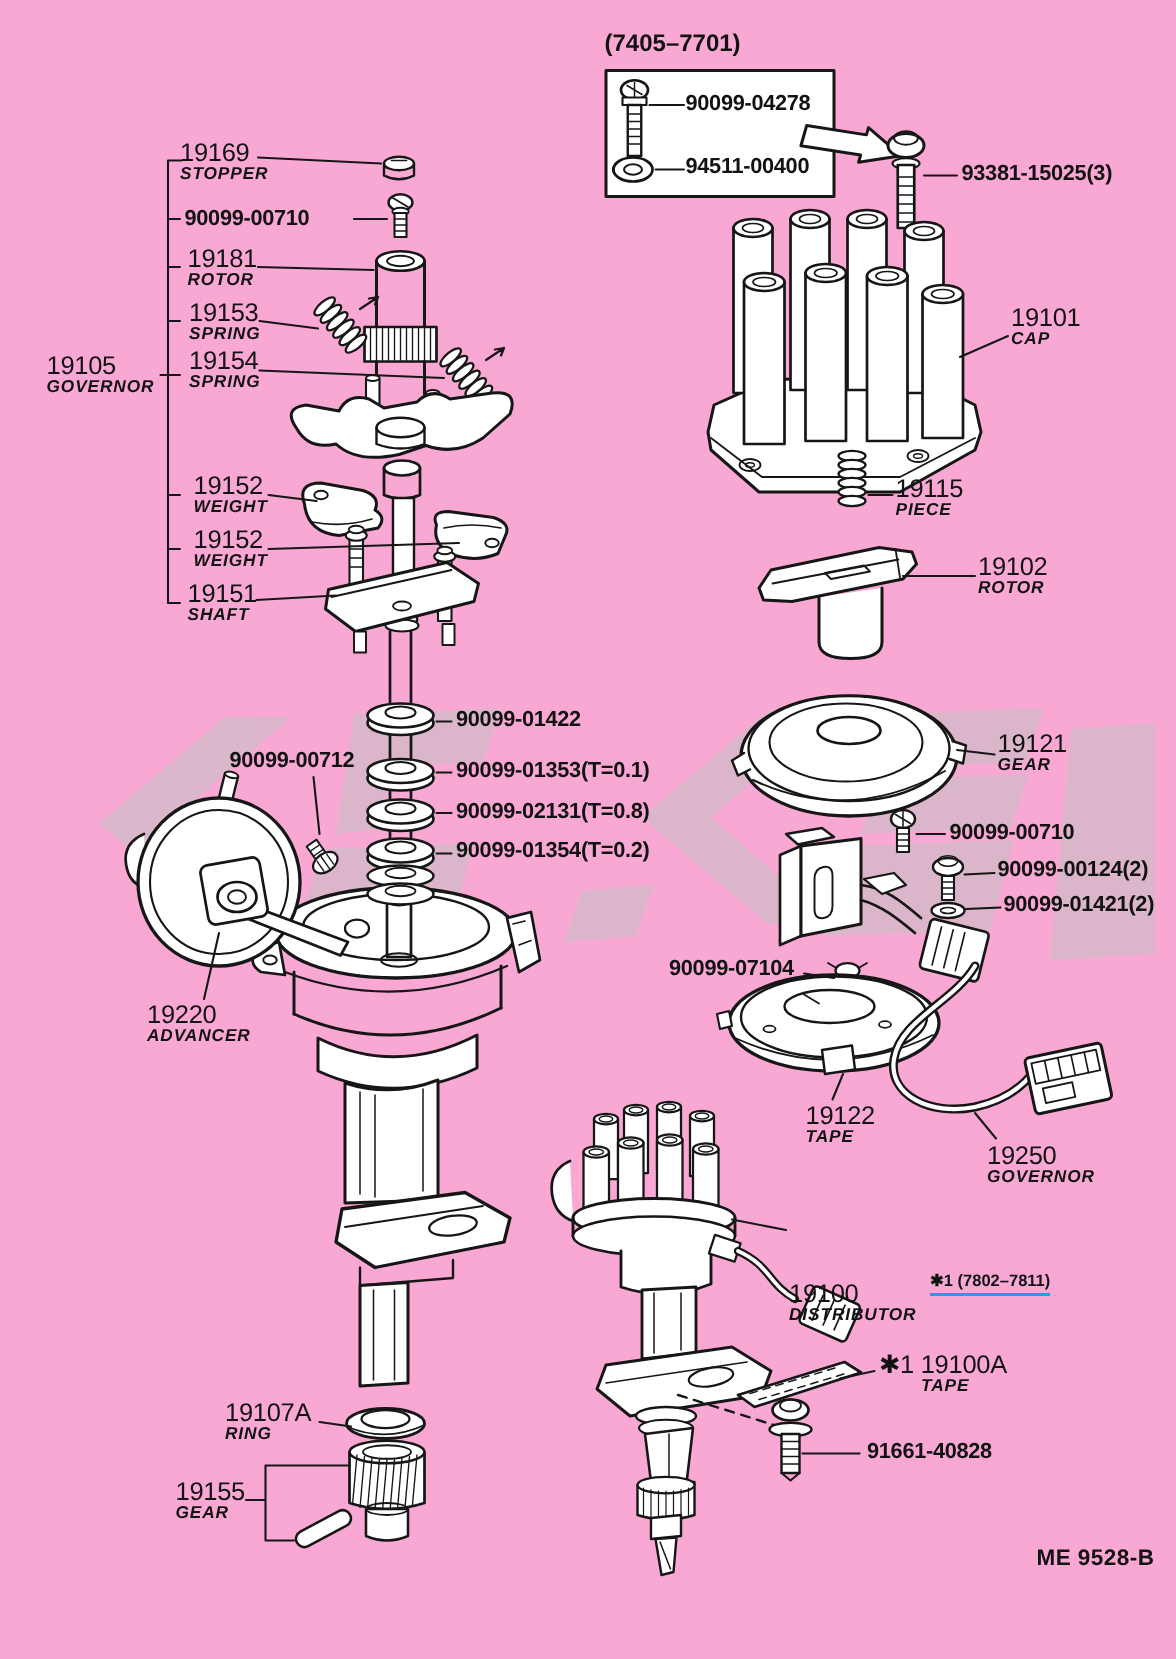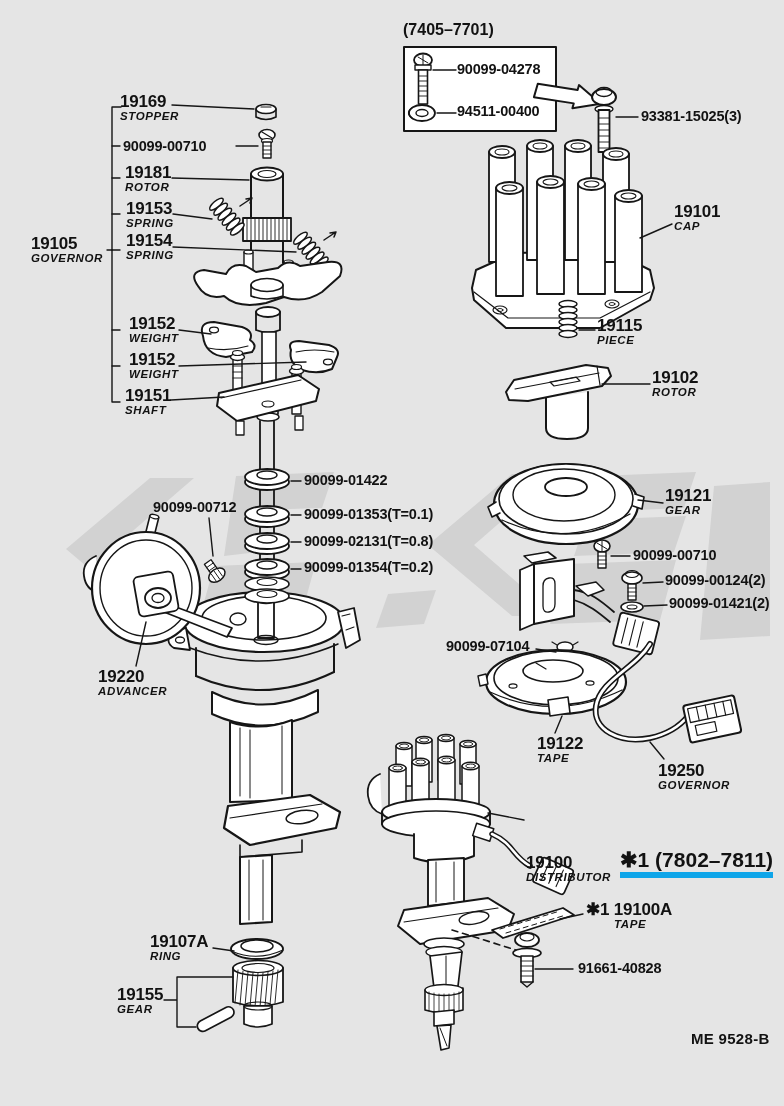--- a/index.html
+++ b/index.html
@@ -1,24 +1,24 @@
 <!DOCTYPE html>
 <html><head>
 <meta charset="utf-8">
 <style>
   html,body{margin:0;padding:0;background:#fff;}
-  .page{position:relative;width:784px;height:1106px;background:#e5e5e5;overflow:hidden;
+  .page{position:relative;width:784px;height:1106px;background:#f9a8d4;overflow:hidden;
         font-family:"Liberation Sans",sans-serif;color:#121212;}
   svg{position:absolute;left:0;top:0;}
   .co{position:absolute;white-space:nowrap;line-height:1.02;color:#121212;}
-  .num{font-weight:700;font-size:17px;letter-spacing:-0.2px;}
+  .num{font-weight:400;font-size:17px;letter-spacing:-0.2px;}
   .code{font-weight:700;font-size:14.5px;letter-spacing:-0.2px;}
   .sub{font-weight:700;font-size:11.5px;letter-spacing:0.6px;margin-top:1px;font-style:italic;}
   .inset-title{font-weight:700;font-size:16px;}
-  .note{font-weight:700;font-size:21px;border-bottom:6px solid #0ea5e9;padding-bottom:2px;}
+  .note{font-weight:700;font-size:11px;border-bottom:2px solid #0ea5e9;padding-bottom:2px;}
   .footer-code{font-weight:700;font-size:15px;letter-spacing:0.3px;}
   .sub.indent{padding-left:28px;}
 </style>
 </head>
 <body>
 
 <div class="page">
 
 <svg width="784" height="1106" viewBox="0 0 784 1106" stroke="#161616" fill="none" stroke-width="2" stroke-linecap="round" stroke-linejoin="round">
 

